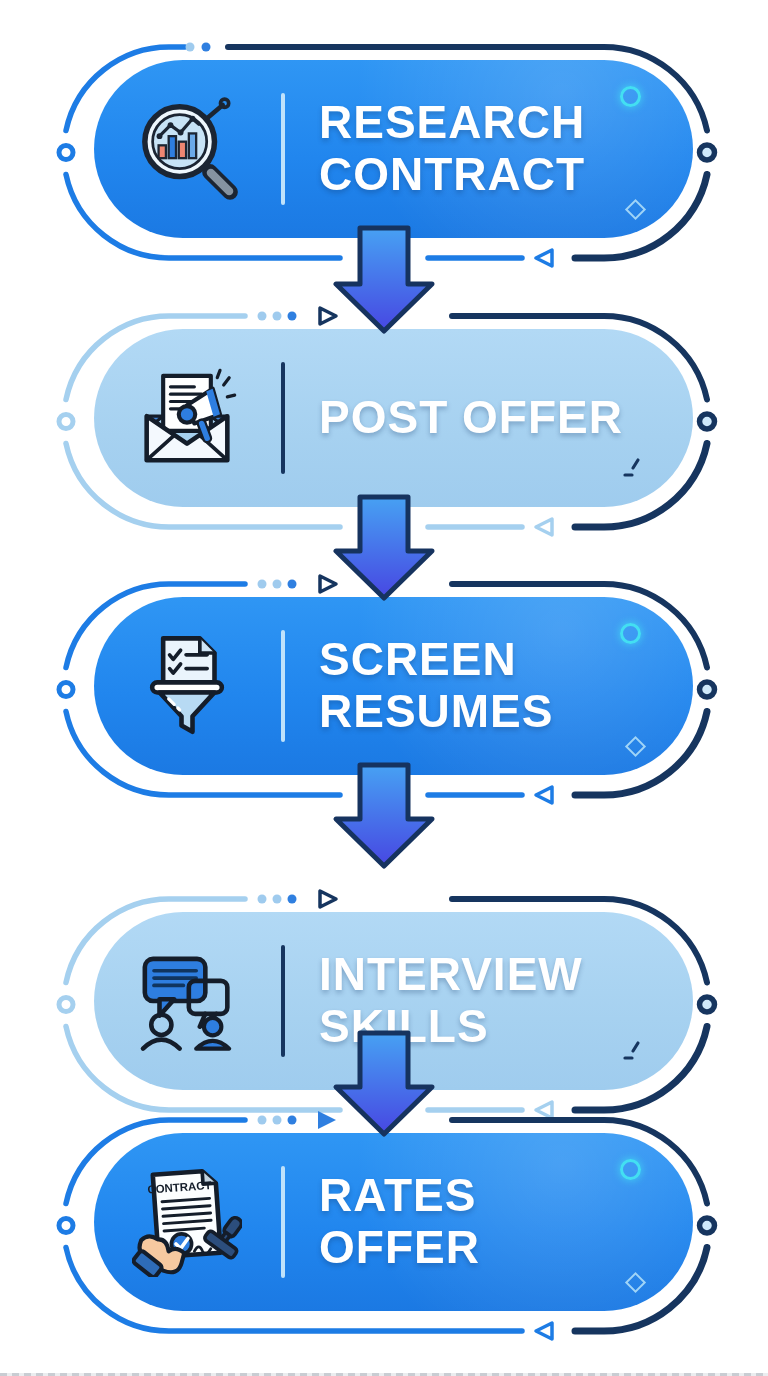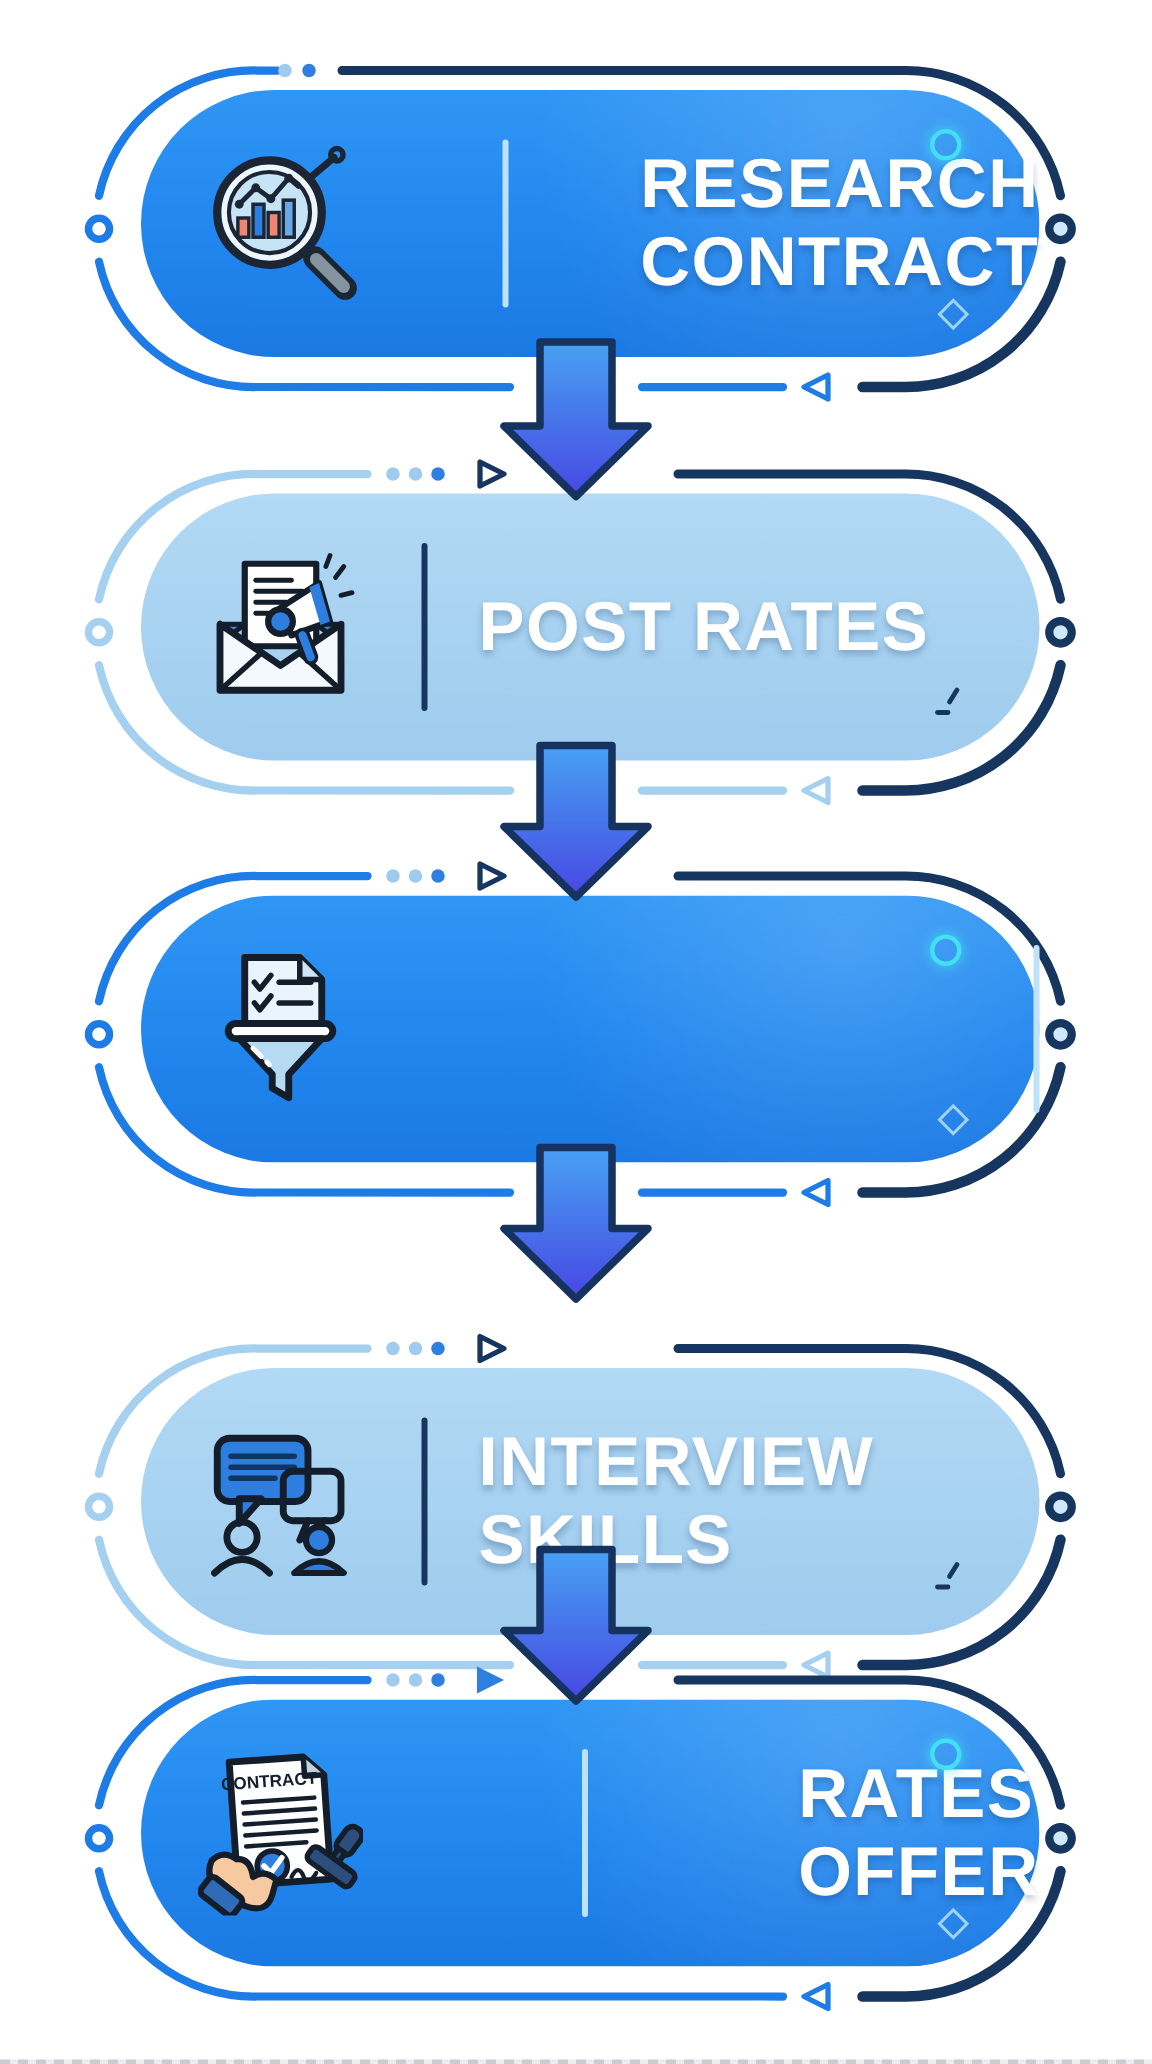--- a/index.html
+++ b/index.html
@@ -10,21 +10,20 @@
   .step{position:absolute;left:0;width:768px;height:178px;}
   .deco{position:absolute;left:0;top:-30px;width:768px;height:244px;overflow:visible;}
   .pill{
     position:absolute;left:94px;top:0;width:599px;height:178px;border-radius:89px;
     display:flex;align-items:center;
   }
   .v-blue .pill{
     background:
       radial-gradient(circle at 78% 18%, rgba(255,255,255,.14), rgba(255,255,255,0) 42%),
       linear-gradient(180deg,#2f96f4 0%,#2186ee 55%,#1b79e3 100%);
-    justify-content: space-between;
   }
   .v-light .pill{
     background:linear-gradient(180deg,#b2d9f5 0%,#a6d1f0 60%,#9fccee 100%);
   }
   .icon-wrap{width:110px;height:110px;margin-left:38px;flex:0 0 auto;}
   .icon-wrap svg{width:110px;height:110px;display:block;}
   .divider{width:4px;height:112px;border-radius:2px;margin-left:39px;flex:0 0 auto;}
   .v-blue .divider{background:#bfe2fb;}
   .v-light .divider{background:#16355f;}
   .label{margin-left:34px;display:flex;flex-direction:column;justify-content:center;}
@@ -130,21 +129,21 @@
           <line x1="76" y1="66" x2="82" y2="82" stroke="#2e7ee0" stroke-width="6"></line>
           <circle cx="60" cy="56" r="9" fill="#2e7ee0" stroke-width="4.5"></circle>
           <line x1="100" y1="24" x2="106" y2="16" stroke-width="3.5"></line>
           <line x1="104" y1="37" x2="112" y2="35" stroke-width="3.5"></line>
           <line x1="93" y1="16" x2="96" y2="8" stroke-width="3.5"></line>
         </g>
       </svg>
     </div>
     <div class="divider"></div>
     <div class="label">
-      <span>POST RATES</span>
+      <span>POST OFFER</span>
       <span></span>
     </div>
     <svg class="ticks" viewBox="0 0 22 24">
       <path d="M16 3 L11 11" stroke="#16355f" stroke-width="3.2" stroke-linecap="round"></path>
       <path d="M3 18 L10 18" stroke="#16355f" stroke-width="3.2" stroke-linecap="round"></path>
     </svg>
   </div>
 </section>
 
 <section class="step v-blue" style="top:597px">
@@ -173,20 +172,24 @@
           <polyline points="41,41 45,46 53,36" fill="none" stroke-width="4"></polyline>
           <line x1="59" y1="41" x2="82" y2="41" stroke-width="4"></line>
           <rect x="22" y="56" width="76" height="11" rx="5.5" fill="#ffffff" stroke-width="5"></rect>
           <path d="M30 67 L90 67 L66 93 L66 110 L54 103 L54 93 Z" fill="#b7daf3" stroke-width="5"></path>
           <line x1="40" y1="74" x2="46" y2="80" stroke="#ffffff" stroke-width="3.5"></line>
           <line x1="50" y1="84" x2="52" y2="86" stroke="#ffffff" stroke-width="3.5"></line>
         </g>
       </svg>
     </div>
     <div class="divider"></div>
+    <div class="label">
+      <span>SCREEN</span>
+      <span>RESUMES</span>
+    </div>
     <div class="accent-circle"></div>
     <div class="sparkle"></div>
   </div>
 </section>
 
 <section class="step v-light" style="top:912px">
   <svg class="deco" viewBox="0 0 768 244">
       <path d="M 245 17 L 171.5 17 A 105.5 105.5 0 0 0 66 100.5" stroke="#a5d0ef" fill="none" stroke-width="5.5" stroke-linecap="round"></path>
       <circle cx="66" cy="122.5" r="7" fill="#ffffff" stroke="#a5d0ef" stroke-width="5"></circle>
       <path d="M 66 144.5 A 105.5 105.5 0 0 0 171.5 228 L 340 228" stroke="#a5d0ef" fill="none" stroke-width="5.5" stroke-linecap="round"></path>

